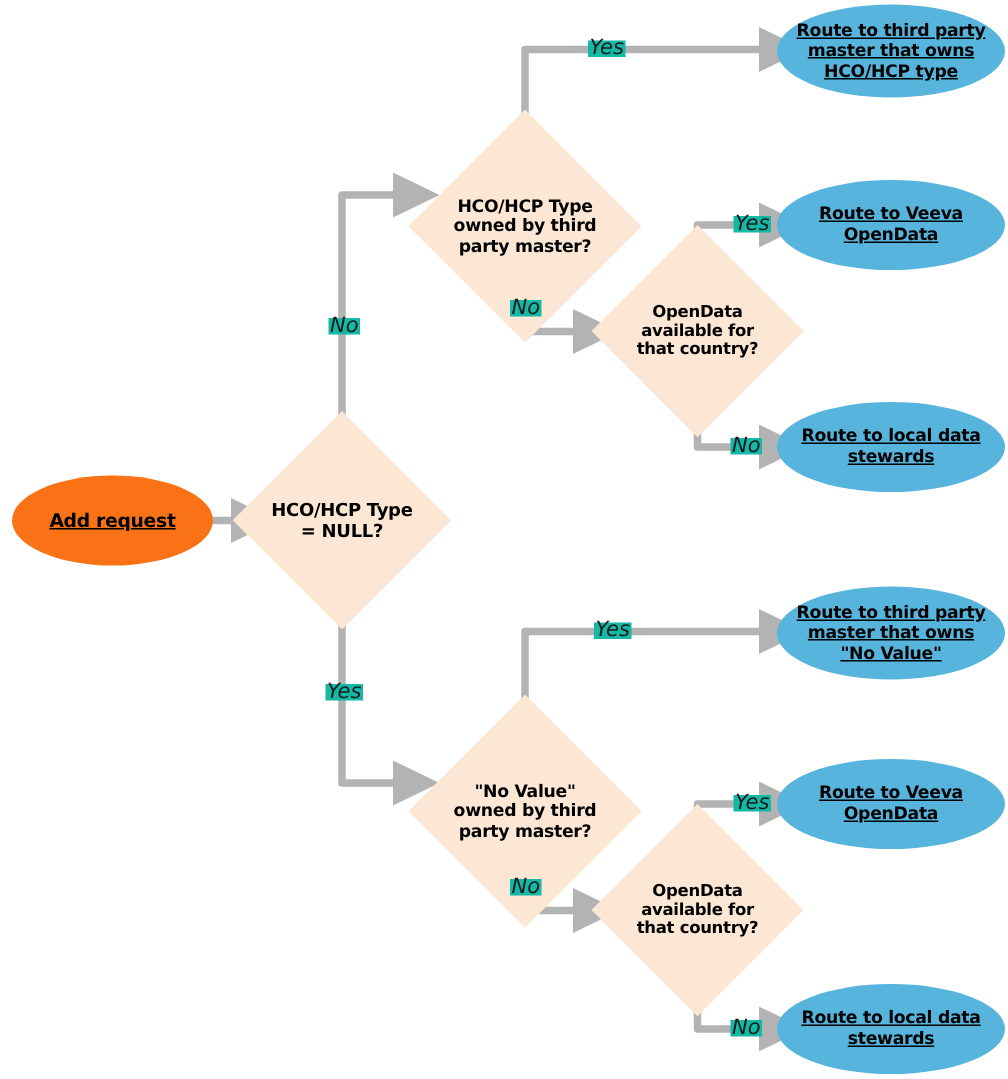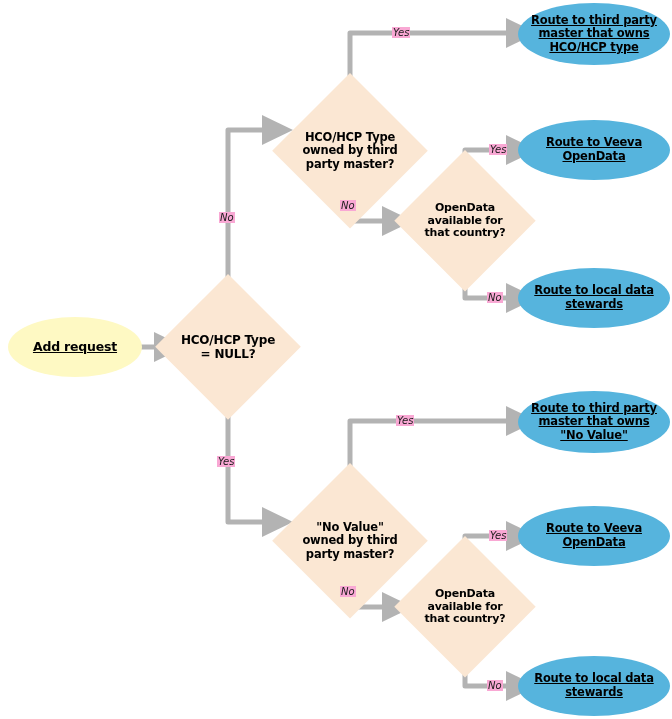--- a/index.html
+++ b/index.html
@@ -38,45 +38,45 @@
     line-height: 1.18;
     letter-spacing: -0.2px;
     padding: 0 4px;
   }
   
   .ellipse {
     border-radius: 50%;
     text-decoration: underline;
   }
   .ellipse.start {
-    background: #fef9c3;
+    background: #f97316;
   }
   .ellipse.result {
     background: #56B4DD;
   }
   
   .diamond {
     background: transparent;
   }
   .diamond .dshape {
     position: absolute;
     left: 50%;
     top: 50%;
     width: 70.7%;
     height: 70.7%;
     transform: translate(-50%, -50%) rotate(45deg);
     background: #FBE7D3;
     z-index: 1;
   }
   .edge-label {
     position: absolute;
-    background: #f9a8d4;
+    background: #14b8a6;
     color: #1a1a1a;
     font-style: italic;
-    font-size: 10px;
+    font-size: 14px;
     font-family: "DejaVu Sans", sans-serif;
     line-height: 11px;
     padding: 0 1px;
     white-space: nowrap;
     z-index: 3;
   }
 </style>
 </head>
 <body>
 

